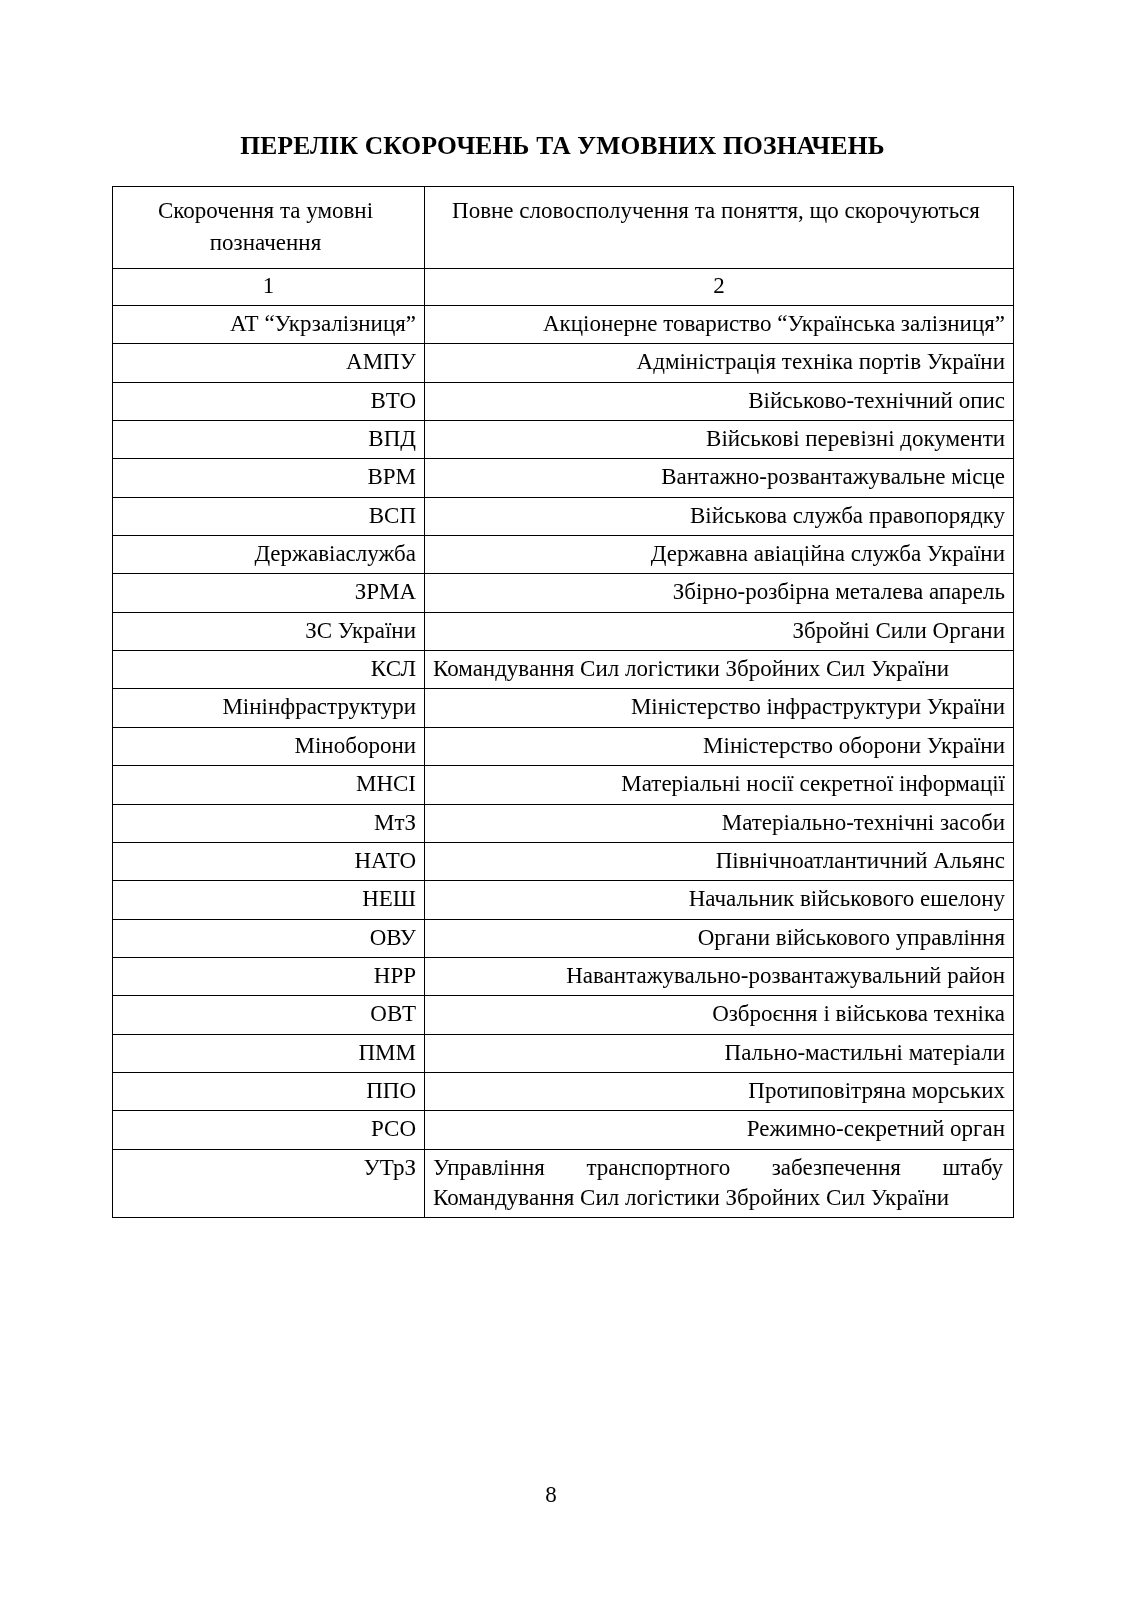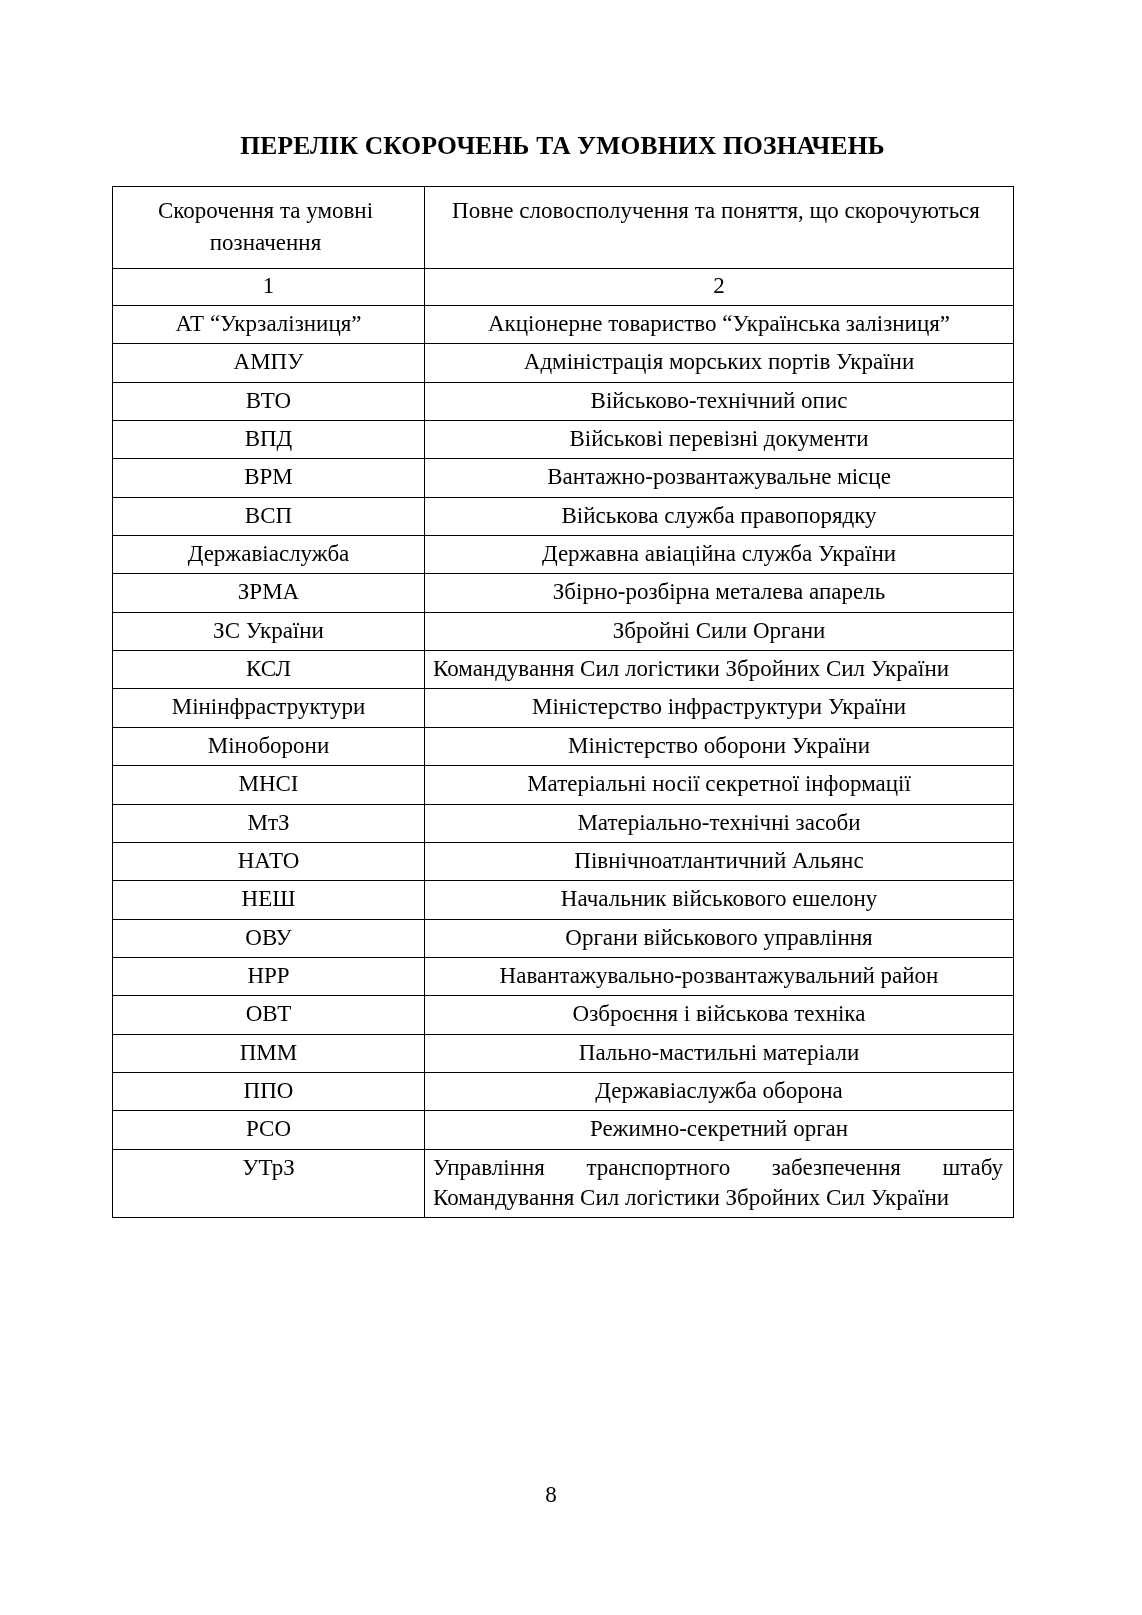--- a/index.html
+++ b/index.html
@@ -56,25 +56,25 @@
   .abbr-table th {
     text-align: center;
     padding: 8px 10px 10px 4px;
     line-height: 1.38;
   }
   .numrow td {
     text-align: center;
     padding: 2px 8px 3px 8px;
   }
   td.key {
-    text-align: center;
+    text-align: right;
     white-space: nowrap;
   }
   td.val {
-    text-align: center;
+    text-align: right;
   }
   td.val.justify {
     text-align: justify;
     text-align-last: left;
     padding-right: 10px;
   }
   .page-number {
     position: absolute;
     left: 0;
     top: 1482px;
@@ -105,21 +105,21 @@
         <td>2</td>
       </tr>
     </thead>
     <tbody id="table-body">
         <tr>
           <td class="key">АТ “Укрзалізниця”</td>
           <td class="val">Акціонерне товариство “Українська залізниця”</td>
         </tr>
         <tr>
           <td class="key">АМПУ</td>
-          <td class="val">Адміністрація морських портів України</td>
+          <td class="val">Адміністрація техніка портів України</td>
         </tr>
         <tr>
           <td class="key">ВТО</td>
           <td class="val">Військово-технічний опис</td>
         </tr>
         <tr>
           <td class="key">ВПД</td>
           <td class="val">Військові перевізні документи</td>
         </tr>
         <tr>
@@ -181,21 +181,21 @@
         <tr>
           <td class="key">ОВТ</td>
           <td class="val">Озброєння і військова техніка</td>
         </tr>
         <tr>
           <td class="key">ПММ</td>
           <td class="val">Пально-мастильні матеріали</td>
         </tr>
         <tr>
           <td class="key">ППО</td>
-          <td class="val">Державіаслужба оборона</td>
+          <td class="val">Протиповітряна морських</td>
         </tr>
         <tr>
           <td class="key">РСО</td>
           <td class="val">Режимно-секретний орган</td>
         </tr>
         <tr>
           <td class="key">УТрЗ</td>
           <td class="val justify">Управління транспортного забезпечення штабу Командування Сил логістики Збройних Сил України</td>
         </tr>
       </tbody>

